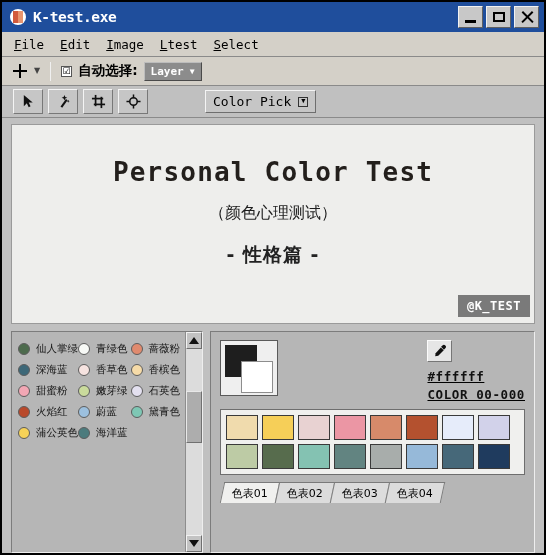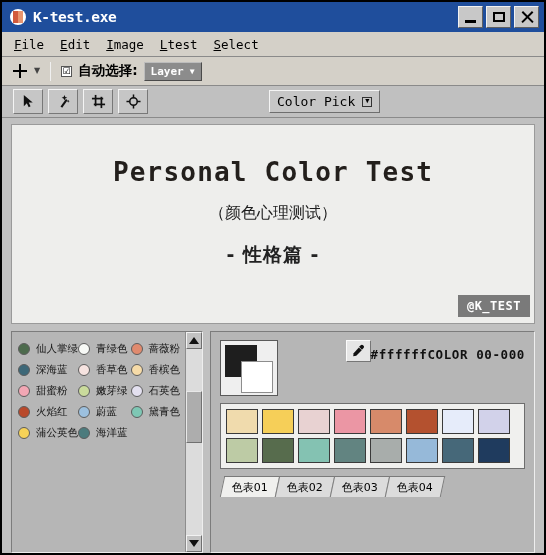--- a/index.html
+++ b/index.html
@@ -150,21 +150,21 @@
   .toolbtn {
     width: 30px; height: 25px; background: #c6c6c6;
     border-top: 1px solid #f4f4f4;
     border-left: 1px solid #f4f4f4;
     border-right: 1px solid #787878;
     border-bottom: 1px solid #787878;
     display: flex; align-items: center; justify-content: center;
   }
   .toolbtn svg { display: block; }
   .colorpick-dd {
-    margin-left: 116px;
+    margin-left: 52px;
     background: #c6c6c6;
     border-top: 1px solid #f4f4f4;
     border-left: 1px solid #f4f4f4;
     border-right: 1px solid #6e6e6e;
     border-bottom: 1px solid #6e6e6e;
     font-family: "DejaVu Sans Mono", monospace;
     font-size: 13px; color: #000;
     padding: 3px 7px;
     display: flex; align-items: center; gap: 7px;
   }
@@ -317,21 +317,21 @@
     position: absolute; left: 4px; top: 4px;
     width: 32px; height: 32px; background: #1e1e1e;
   }
   .bg-sq {
     position: absolute; left: 20px; top: 20px;
     width: 32px; height: 32px;
     background: #ffffff; border: 1px solid #8d8d8d;
   }
   .sw-right {
     margin-left: auto;
-    display: flex; align-items: flex-end;
+    display: flex; flex-direction: column; align-items: flex-start; text-decoration: underline;
   }
   .eyedrop-btn {
     width: 25px; height: 22px;
     background: #e6e6e6;
     border-top: 1px solid #fbfbfb;
     border-left: 1px solid #fbfbfb;
     border-right: 1px solid #767676;
     border-bottom: 1px solid #767676;
     display: flex; align-items: center; justify-content: center;
   }

